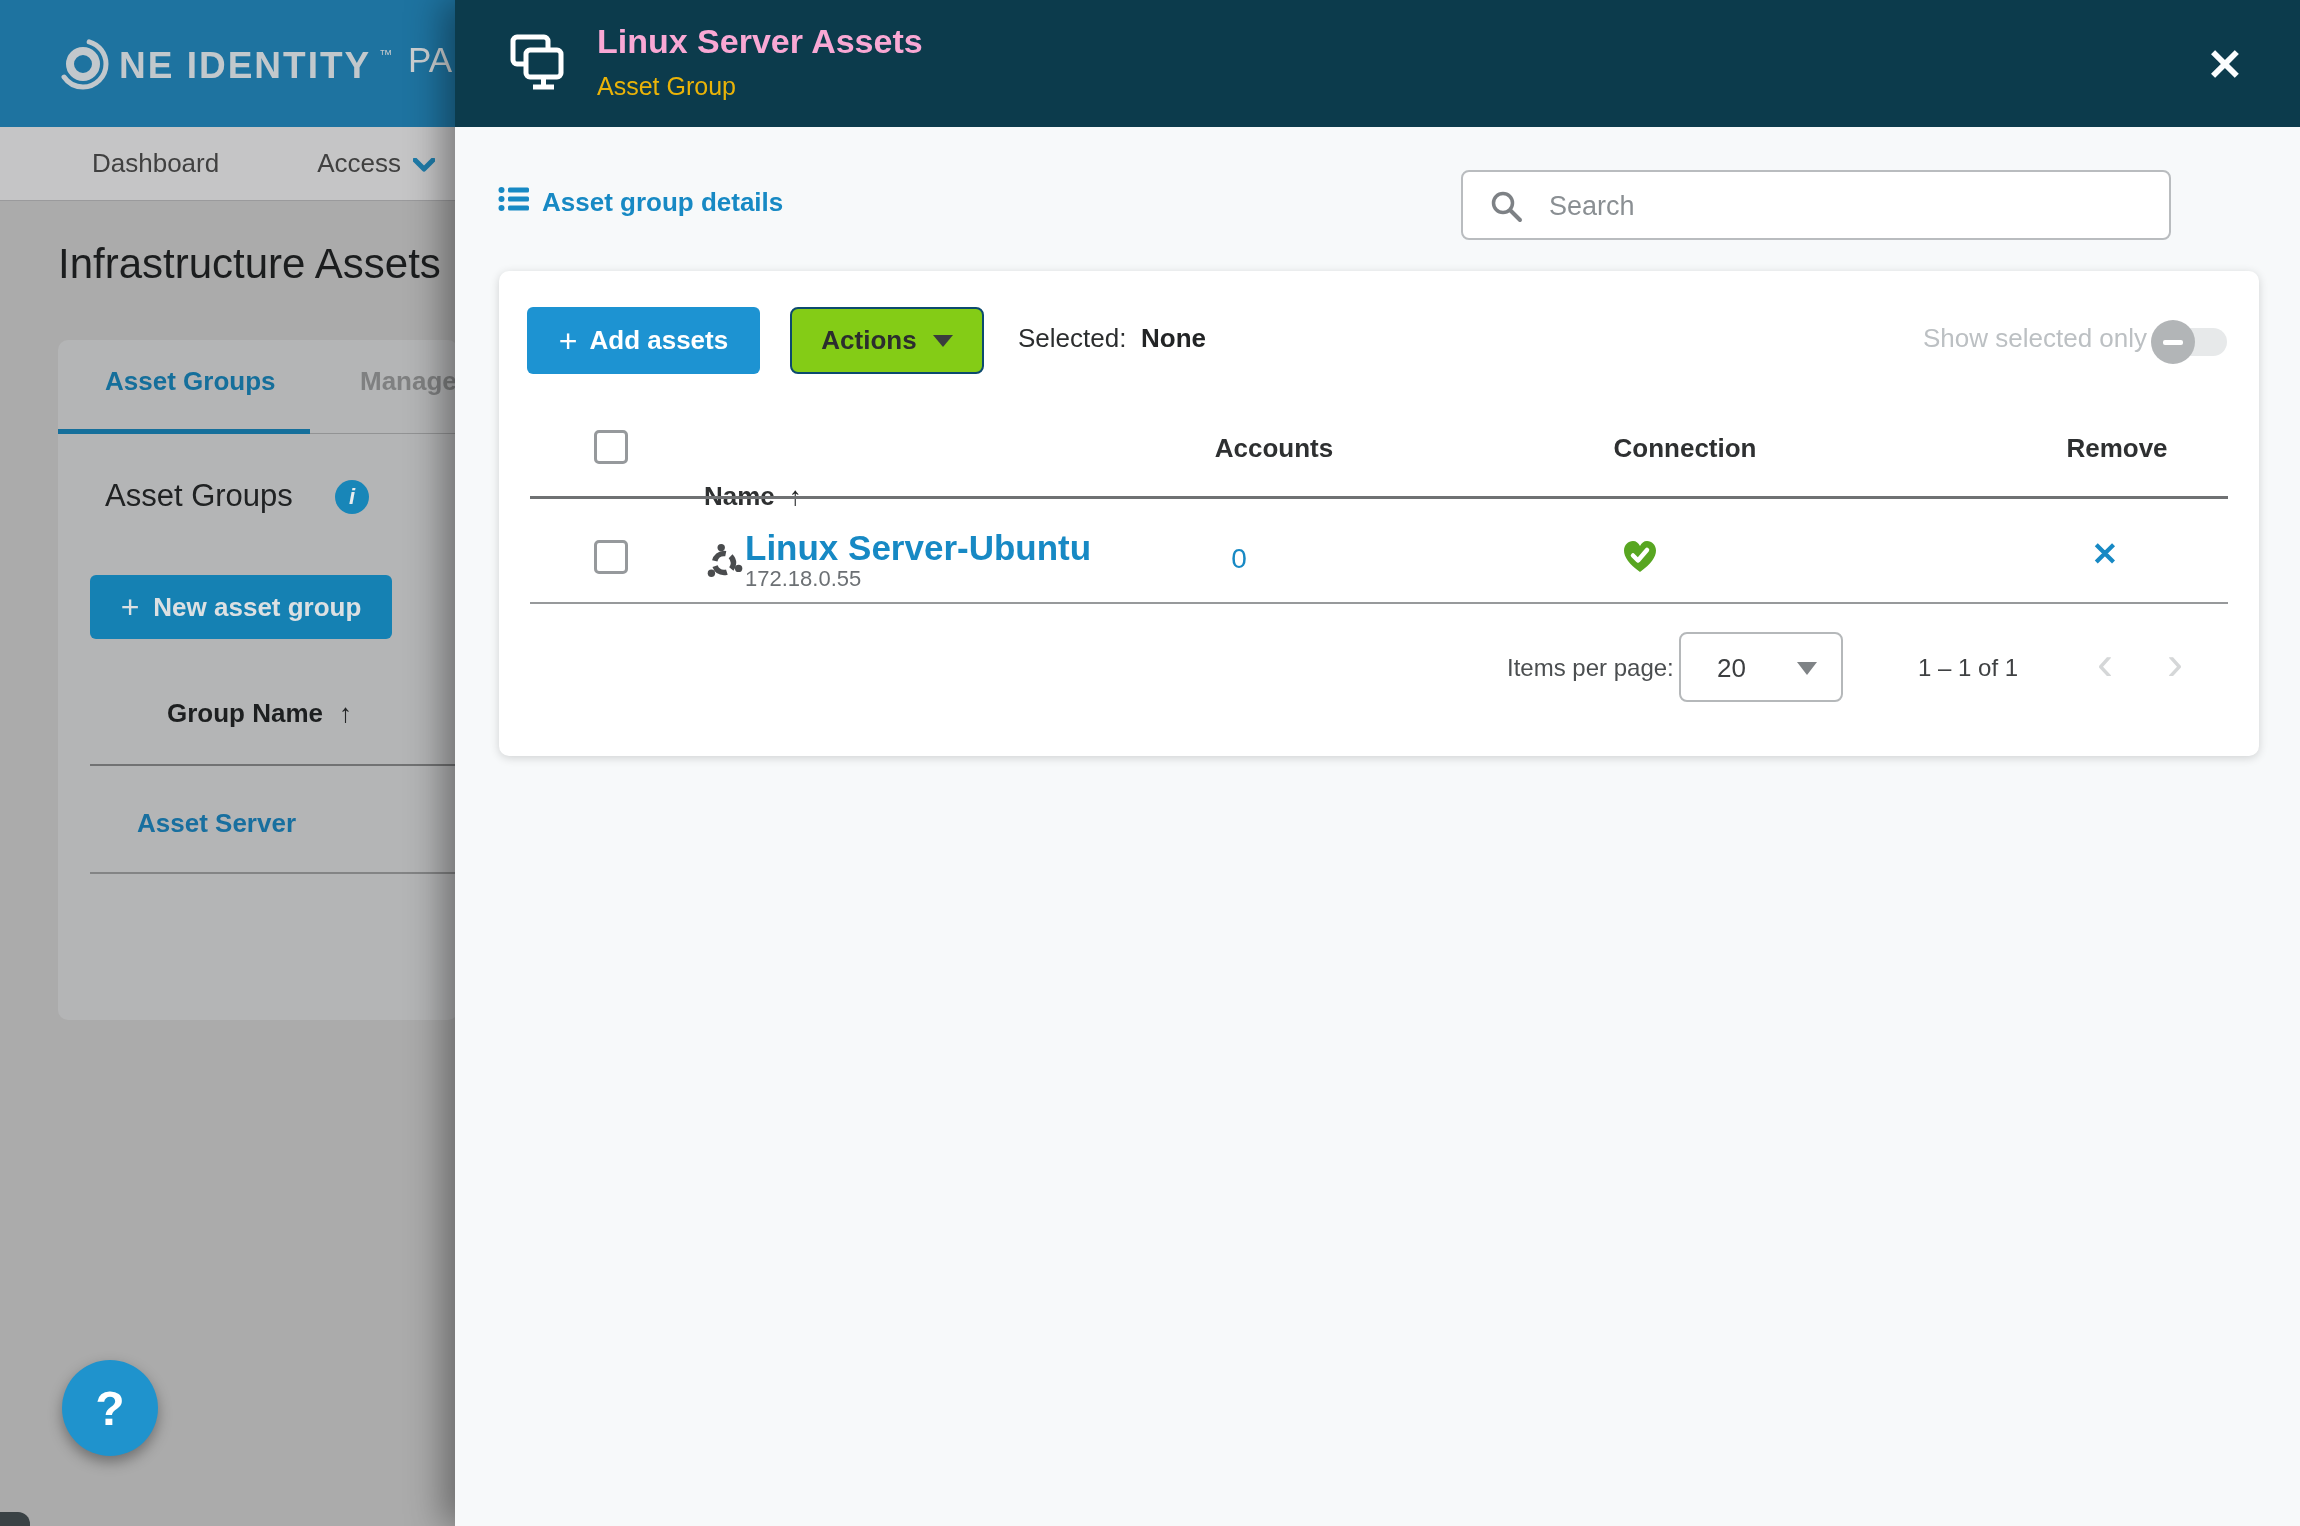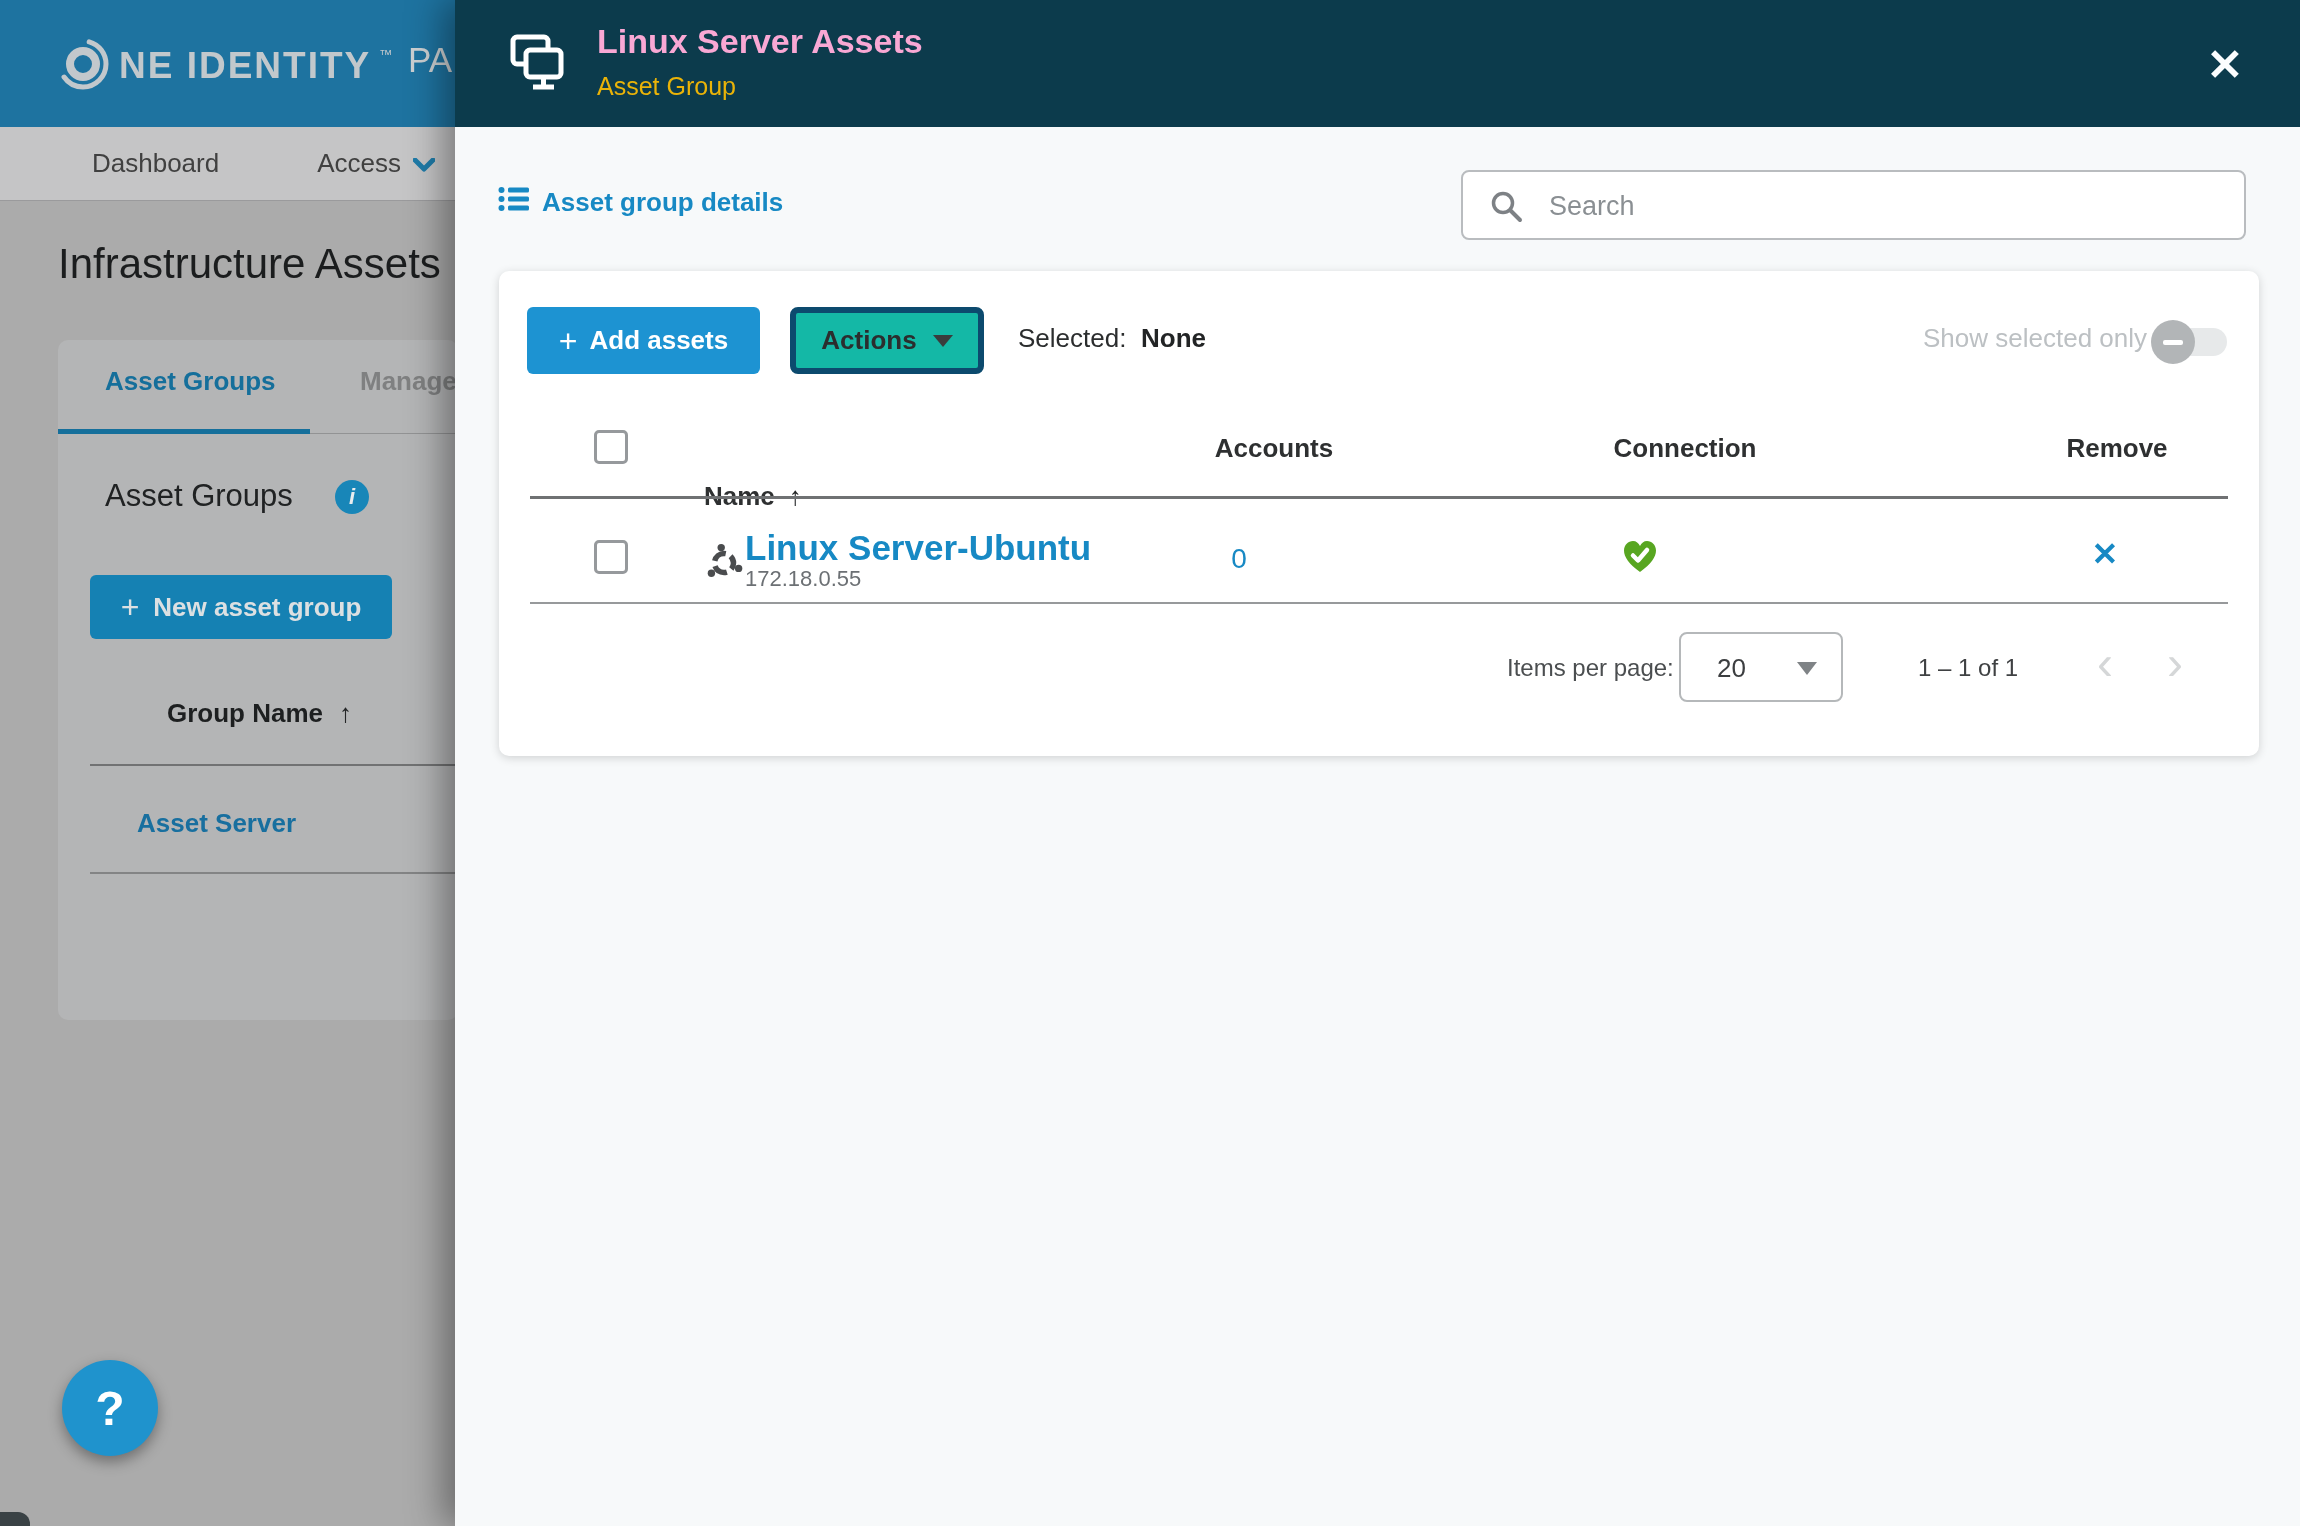--- a/index.html
+++ b/index.html
@@ -49,32 +49,32 @@
   .panel-header{position:absolute;left:0;top:0;width:1845px;height:127px;background:#0c3b4c;}
   .ph-icon{left:48px;top:30px;}
   .ph-title{left:142px;top:22px;color:#f9a8d4;font-size:34px;font-weight:600;}
   .ph-sub{left:142px;top:72px;color:#eab308;font-size:25px;font-weight:400;}
   .close-x{left:1736px;top:30px;width:68px;height:68px;display:flex;align-items:center;justify-content:center;
     color:#fbfdfe;font-size:44px;font-weight:700;cursor:pointer;}
 
   .details-link{left:43px;top:185px;display:flex;align-items:center;gap:12px;cursor:pointer;}
   .details-link span{color:#1789c4;font-size:26px;font-weight:700;}
 
-  .search-wrap{left:1006px;top:170px;width:785px;height:70px;background:#ffffff;border:2px solid #b9bcbf;border-radius:8px;box-sizing:border-box;}
+  .search-wrap{left:1006px;top:170px;width:710px;height:70px;background:#ffffff;border:2px solid #b9bcbf;border-radius:8px;box-sizing:border-box;}
   .search-wrap svg{position:absolute;left:26px;top:17px;}
   .search-input{position:absolute;left:84px;top:2px;width:680px;height:62px;border:none;outline:none;background:transparent;
     font-family:"Liberation Sans",sans-serif;font-size:27px;color:#3c4043;}
   .search-input::placeholder{color:#8a8f93;}
 
   .card{left:44px;top:271px;width:1760px;height:485px;background:#ffffff;border-radius:10px;
     box-shadow:0 2px 10px rgba(0,0,0,.16);}
 
   .add-assets-btn{left:28px;top:36px;width:233px;height:67px;border-radius:6px;background:#1d93d2;
     display:flex;align-items:center;justify-content:center;gap:12px;color:#ffffff;font-size:26px;font-weight:700;cursor:pointer;}
-  .actions-btn{left:291px;top:36px;width:194px;height:67px;border-radius:8px;background:#14b8a6;border:6px solid #0c4a6e;box-sizing:border-box;
+  .actions-btn{left:291px;top:36px;width:194px;height:67px;border-radius:8px;background:#84cc16;border:2px solid #0c4a6e;box-sizing:border-box;
     display:flex;align-items:center;justify-content:center;gap:16px;color:#2b2d2e;font-size:26px;font-weight:700;cursor:pointer;}
   .caret-down{width:0;height:0;border-left:10px solid transparent;border-right:10px solid transparent;border-top:12px solid #3a3c3d;}
   .selected-label{left:519px;top:52px;font-size:26px;color:#2b2d2e;font-weight:500;}
   .selected-value{left:642px;top:52px;font-size:26px;color:#222425;font-weight:700;}
   .show-only-label{left:1424px;top:52px;font-size:26px;color:#bcc0c3;font-weight:400;}
   .toggle{left:1660px;top:57px;width:68px;height:28px;border-radius:14px;background:#e7e9ea;}
   .toggle-knob{position:absolute;left:-8px;top:-8px;width:44px;height:44px;border-radius:50%;background:#b2b5b7;
     display:flex;align-items:center;justify-content:center;}
   .toggle-minus{width:20px;height:5px;background:#ffffff;border-radius:2px;}
 

